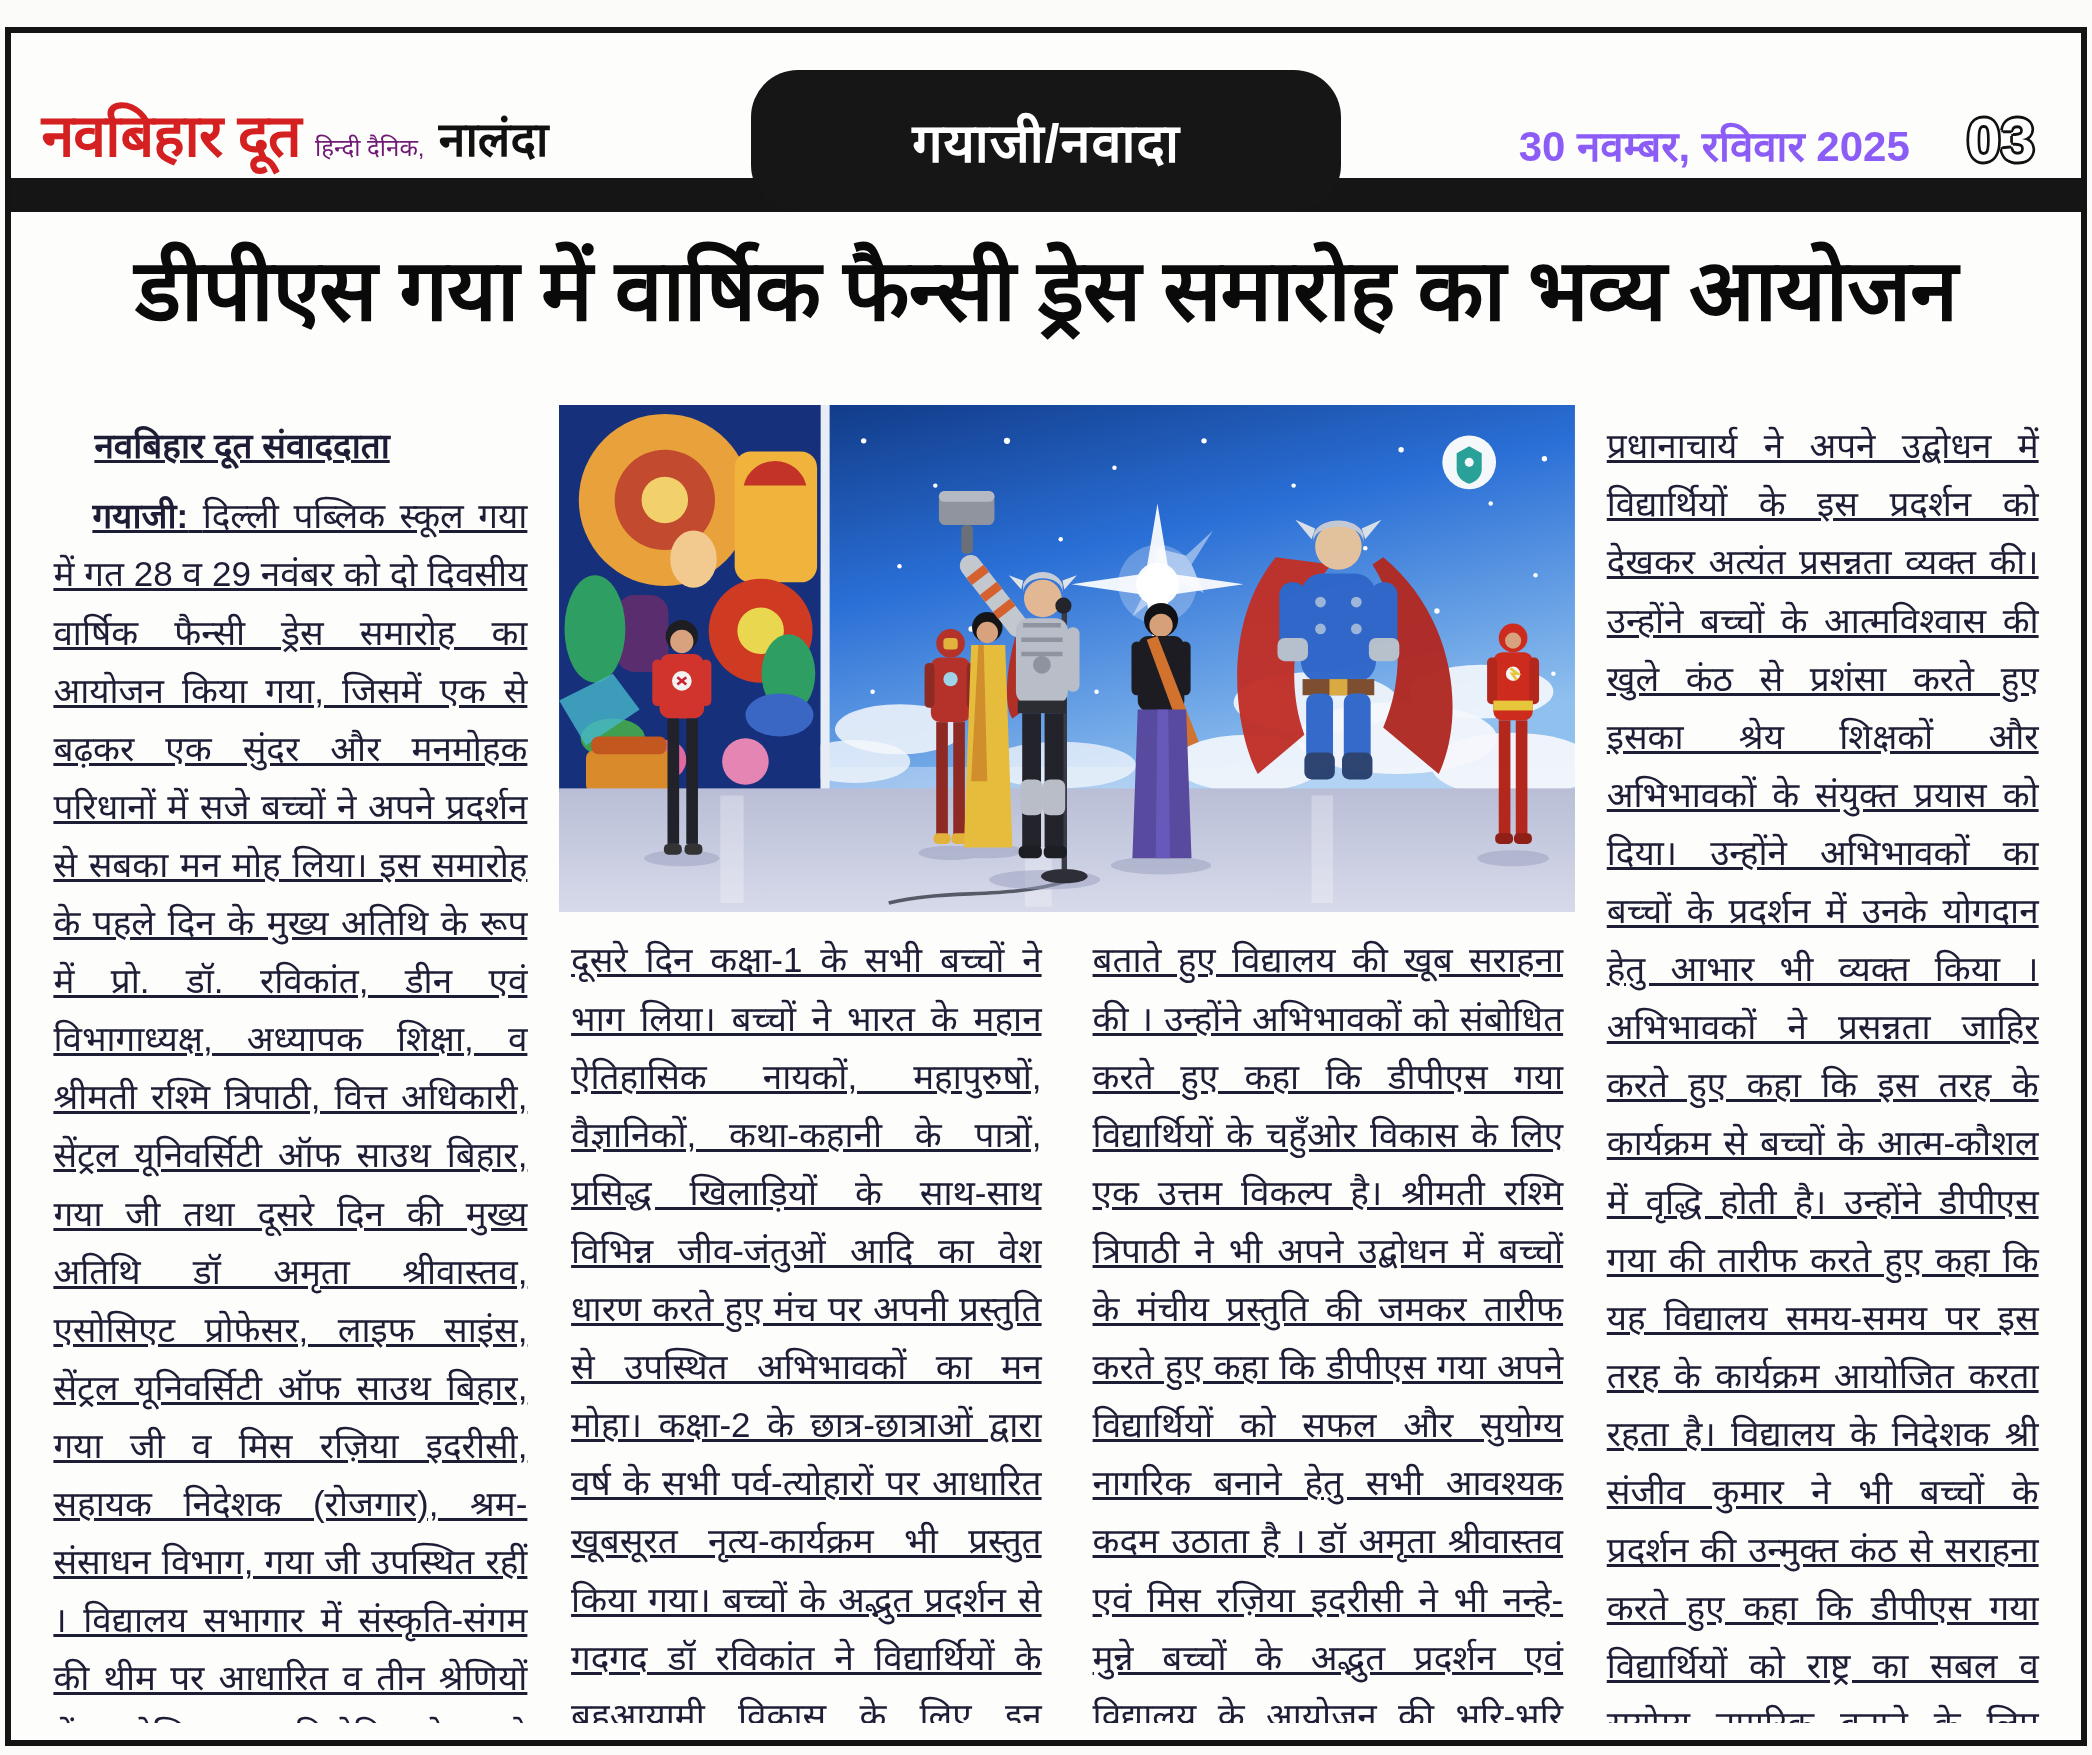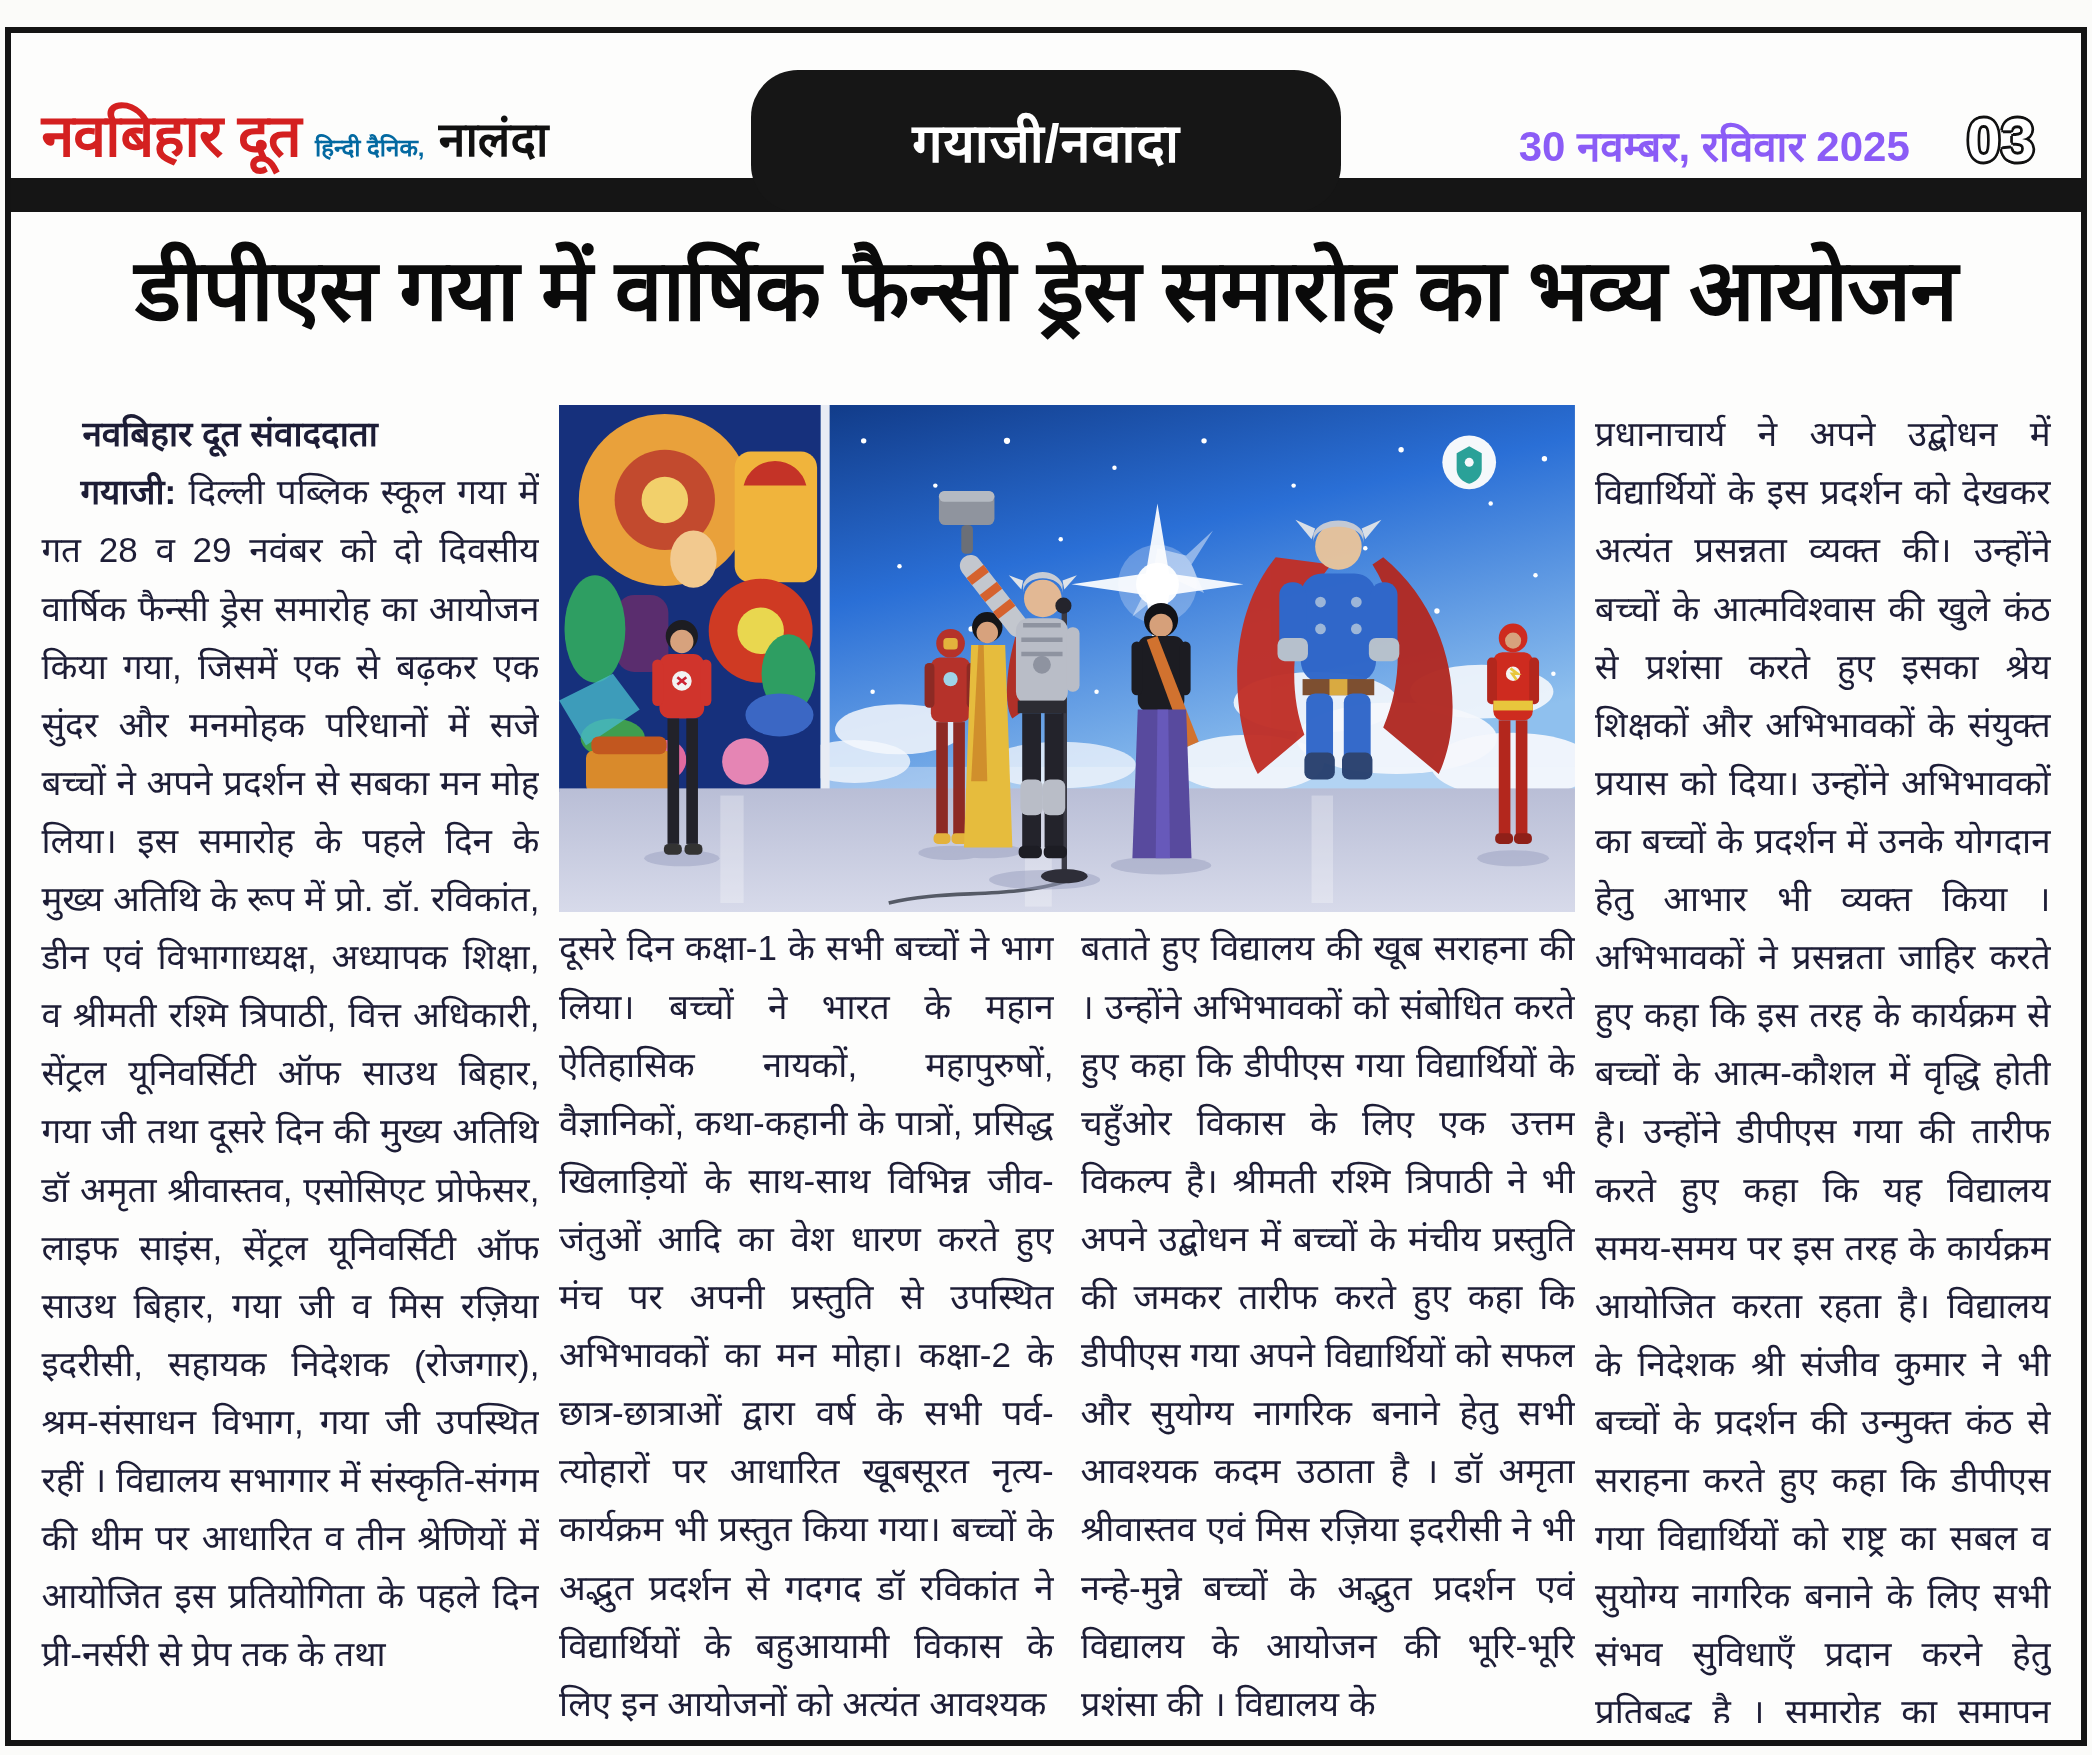--- a/index.html
+++ b/index.html
@@ -17,21 +17,21 @@
     overflow:hidden;
   }
   
   header{position:relative;height:179px;padding:0 30px;}
   .masthead-row{
     display:flex;justify-content:space-between;align-items:flex-end;
     height:140px;padding-bottom:3.6px;
   }
   .brand{display:flex;align-items:baseline;gap:14.3px;white-space:nowrap;}
   .brand-name{font-size:59px;font-weight:bold;color:#d42020;letter-spacing:-0.9px;text-align:right;}
-  .brand-type{font-size:24px;font-weight:bold;color:#0369a1;}
+  .brand-type{font-size:24px;font-weight:normal;color:#701a75;}
   .brand-city{font-size:48px;font-weight:bold;color:#111;}
   .date-box{display:flex;align-items:baseline;gap:57px;white-space:nowrap;padding-right:16px;}
   .date-line{font-size:42px;font-weight:bold;color:#8b5cf6;}
   .page-num{
     font-size:61px;font-weight:bold;color:#fff;line-height:1;
     text-shadow:2.7px 0 #111,-2.7px 0 #111,0 2.7px #111,0 -2.7px #111,
                 1.8px 1.8px #111,-1.8px 1.8px #111,1.8px -1.8px #111,-1.8px -1.8px #111;
   }
   .section-bar{position:absolute;left:0;right:0;bottom:0;height:34px;background:#151515;}
   .section-badge{
@@ -44,21 +44,21 @@
   .headline-wrap{margin:14.3px 21.5px 0;text-align:center;overflow:hidden;text-decoration:underline;}
   .headline{
     display:inline-block;white-space:nowrap;
     font-size:86px;font-weight:bold;color:#0a0a0a;letter-spacing:-0.9px;line-height:1.5;
   }
   
   main{
     margin:50px 30px 0;height:1318px;display:flex;gap:19.7px;
     font-size:35px;line-height:1.66;text-align:justify;overflow:hidden;
   }
-  main p{margin:0;}
+  main p{margin:12px;text-decoration:underline;}
   .col1{width:498px;flex:0 0 498px;overflow:hidden;}
   .middle{width:1016px;flex:0 0 1016px;display:flex;flex-direction:column;justify-content:center;}
   .col4{flex:1;overflow:hidden;}
   .byline{font-weight:bold;text-indent:41px;}
   .lead{text-indent:39px;}
   .dateline{font-weight:bold;}
   .photo{
     width:1016px;height:507px;background:#dfe3ee;
     box-shadow:0 0 0 0.9px #cfd2da inset;
   }

